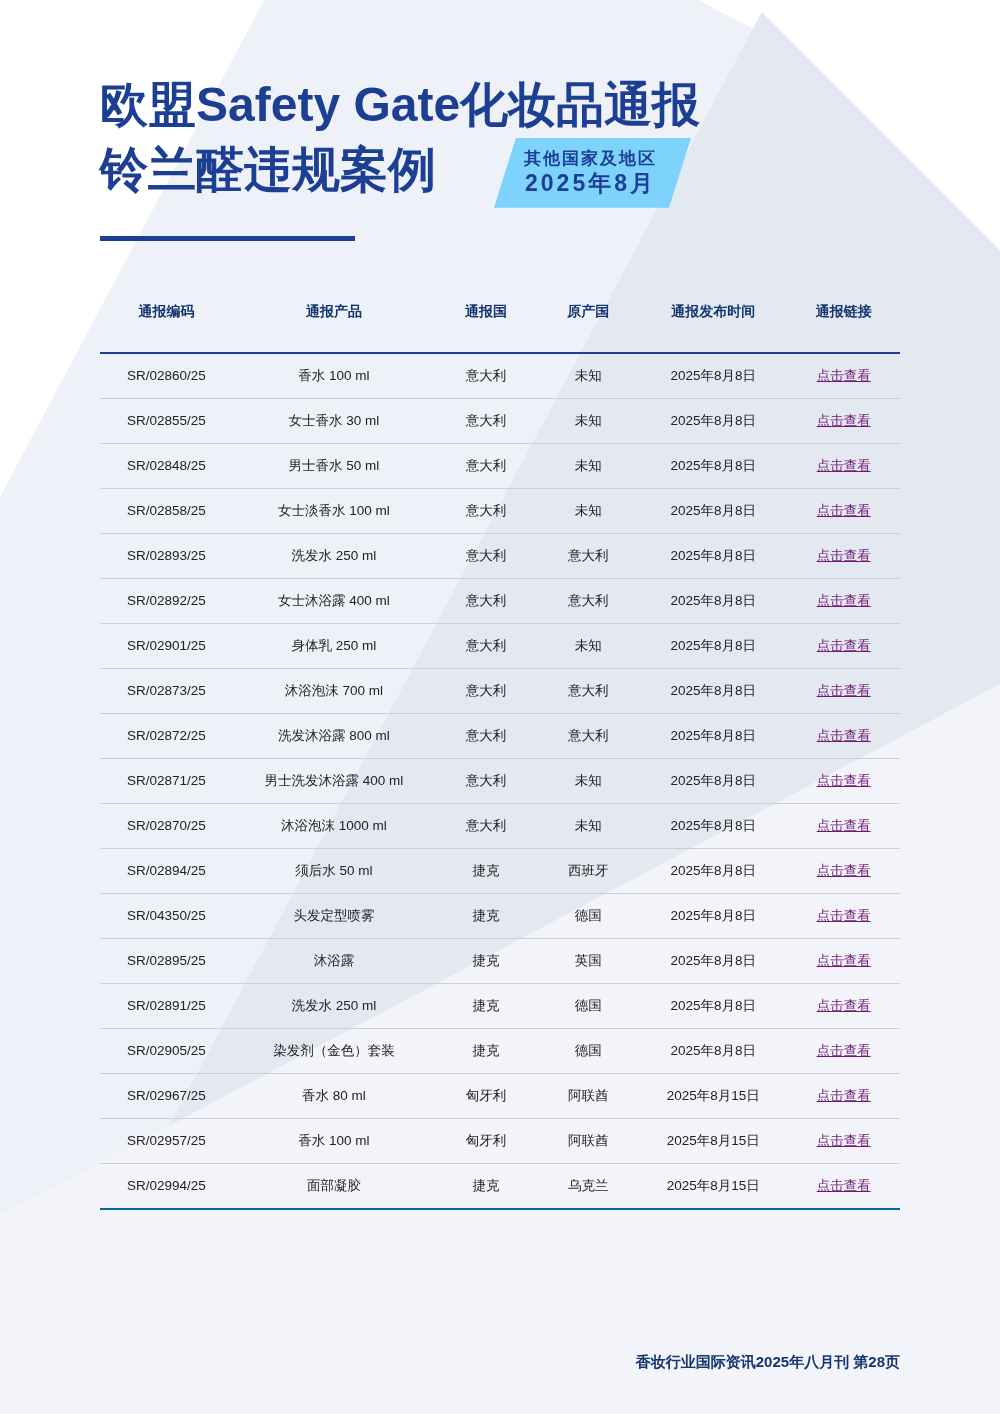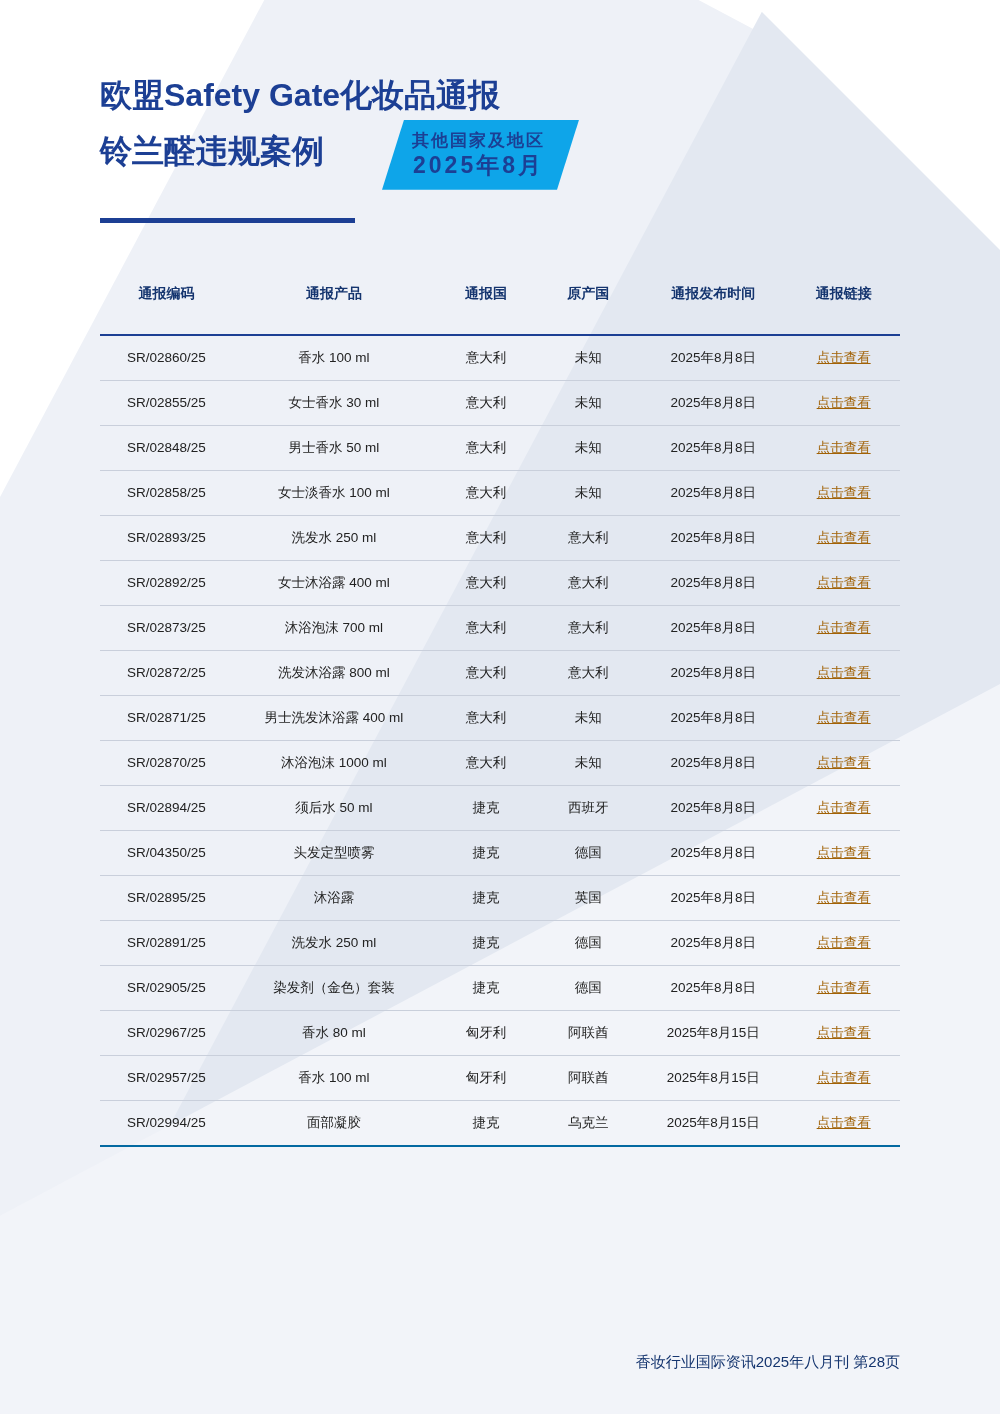--- a/index.html
+++ b/index.html
@@ -70,37 +70,37 @@
     height: 1414px;
     box-sizing: border-box;
     padding: 0 100px;
   }
 
   .header {
     padding-top: 78px;
     position: relative;
   }
   .title-line {
-    font-size: 32px;
+    font-size: 48px;
     font-weight: bold;
     color: #1c3f94;
     letter-spacing: 0px;
     line-height: 1.12;
     white-space: nowrap;
   }
   .title-row2 {
     display: flex;
     align-items: center;
     gap: 12px;
   }
   .badge {
     position: relative;
     margin-left: 46px;
     margin-top: 6px;
-    background: #0ea5e9;
+    background: #7dd3fc;
     color: #1c3f94;
     padding: 10px 34px 10px 30px;
     clip-path: polygon(22px 0, 100% 0, calc(100% - 22px) 100%, 0 100%);
     text-align: center;
     line-height: 1.25;
   }
   .badge-line1 {
     font-size: 17px;
     letter-spacing: 2px;
     font-weight: bold;
@@ -145,33 +145,33 @@
   table.notif tr:last-child td {
     border-bottom: 2px solid #0369a1;
   }
   .col-code    { width: 130px; text-align: center; }
   .col-product { width: 200px; }
   .col-country { width: 100px; }
   .col-origin  { width: 100px; }
   .col-date    { width: 145px; }
   .col-link    { width: 110px; }
   .link-cell a {
-    color: #a16207;
+    color: #701a75;
     text-decoration: underline;
     cursor: pointer;
     text-align: center;
   }
 
   
   .footer {
     position: absolute;
     right: 100px;
     bottom: 42px;
     font-size: 15px;
-    font-weight: normal;
+    font-weight: bold;
     color: #15356f;
     z-index: 3;
   }
 </style>
 </head>
 <body>
 
 <div class="bg-layer">
   <div class="bg-diag-1"></div>
   <div class="bg-diag-2"></div>
@@ -248,20 +248,28 @@
           </tr>
           <tr>
             <td class="col-code">SR/02892/25</td>
             <td class="col-product">女士沐浴露 400 ml</td>
             <td class="col-country">意大利</td>
             <td class="col-origin">意大利</td>
             <td class="col-date">2025年8月8日</td>
             <td class="col-link link-cell"><a>点击查看</a></td>
           </tr>
           <tr>
+            <td class="col-code">SR/02901/25</td>
+            <td class="col-product">身体乳 250 ml</td>
+            <td class="col-country">意大利</td>
+            <td class="col-origin">未知</td>
+            <td class="col-date">2025年8月8日</td>
+            <td class="col-link link-cell"><a>点击查看</a></td>
+          </tr>
+          <tr>
             <td class="col-code">SR/02873/25</td>
             <td class="col-product">沐浴泡沫 700 ml</td>
             <td class="col-country">意大利</td>
             <td class="col-origin">意大利</td>
             <td class="col-date">2025年8月8日</td>
             <td class="col-link link-cell"><a>点击查看</a></td>
           </tr>
           <tr>
             <td class="col-code">SR/02872/25</td>
             <td class="col-product">洗发沐浴露 800 ml</td>

